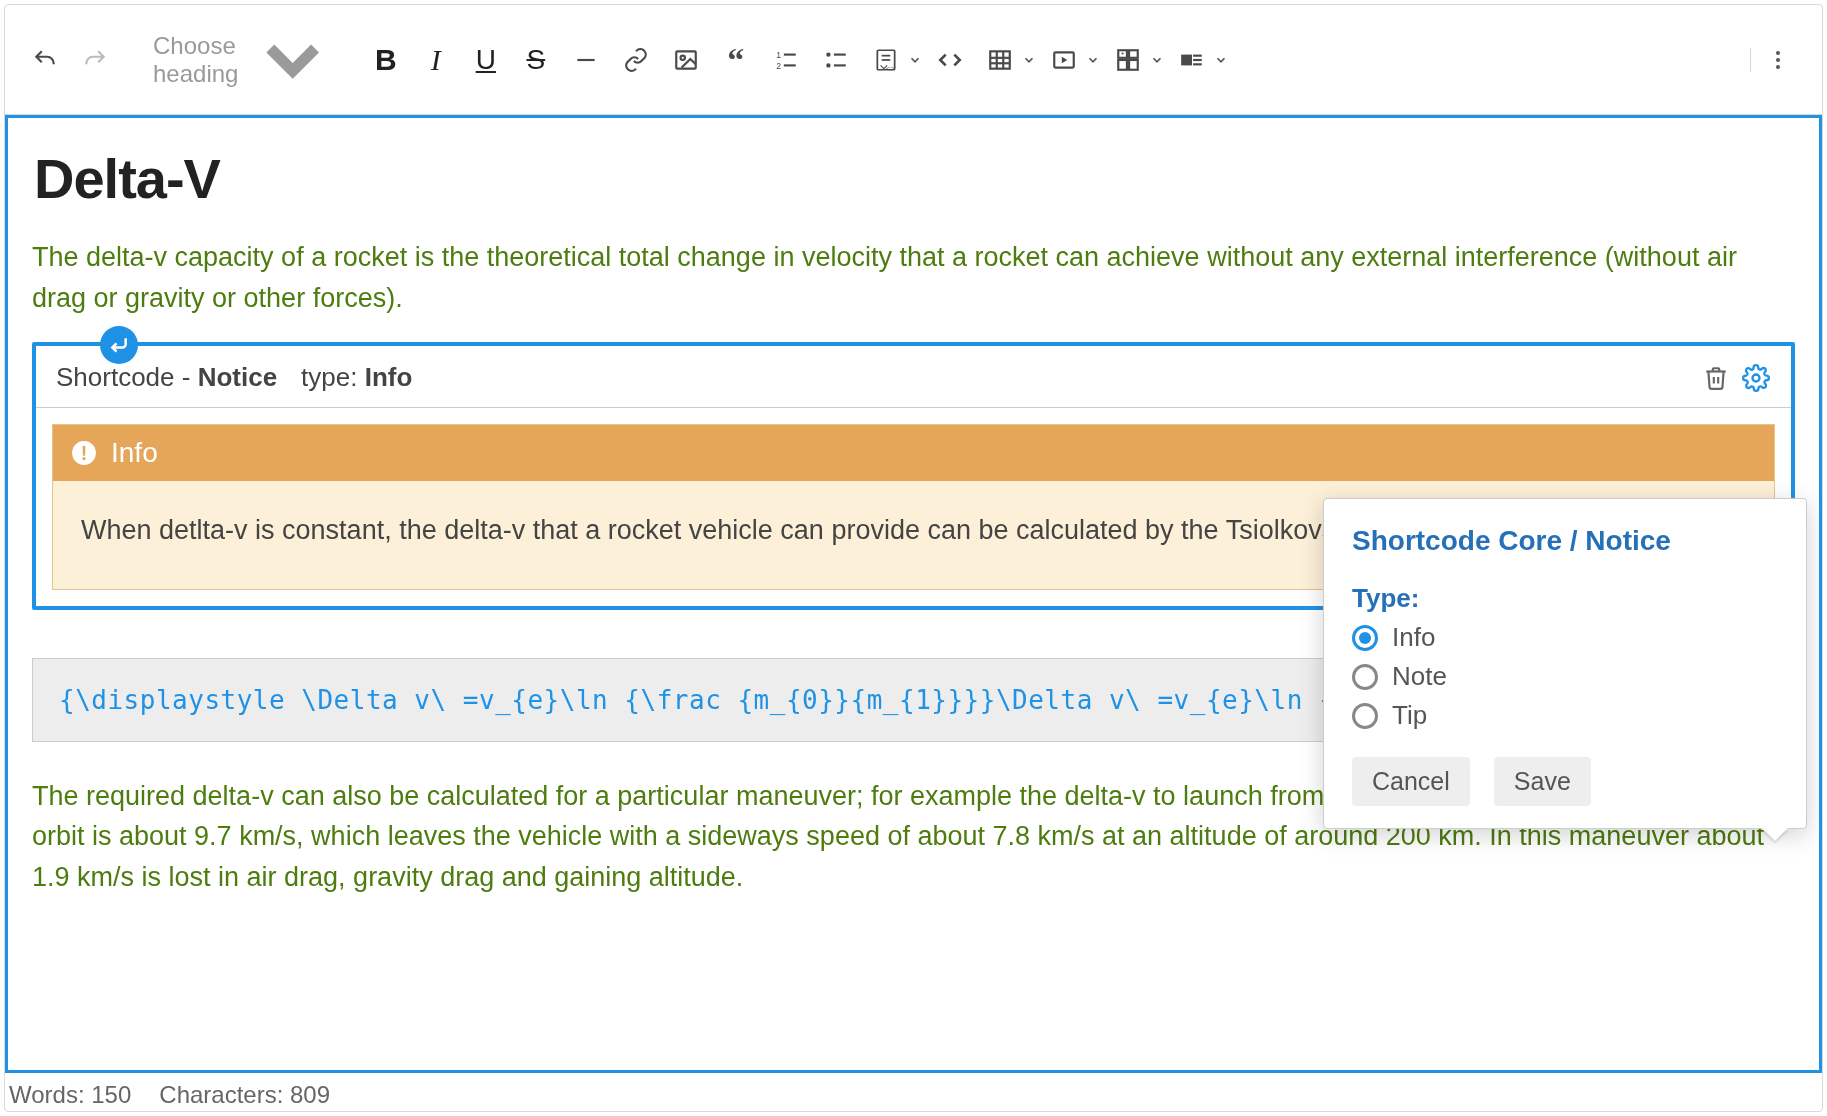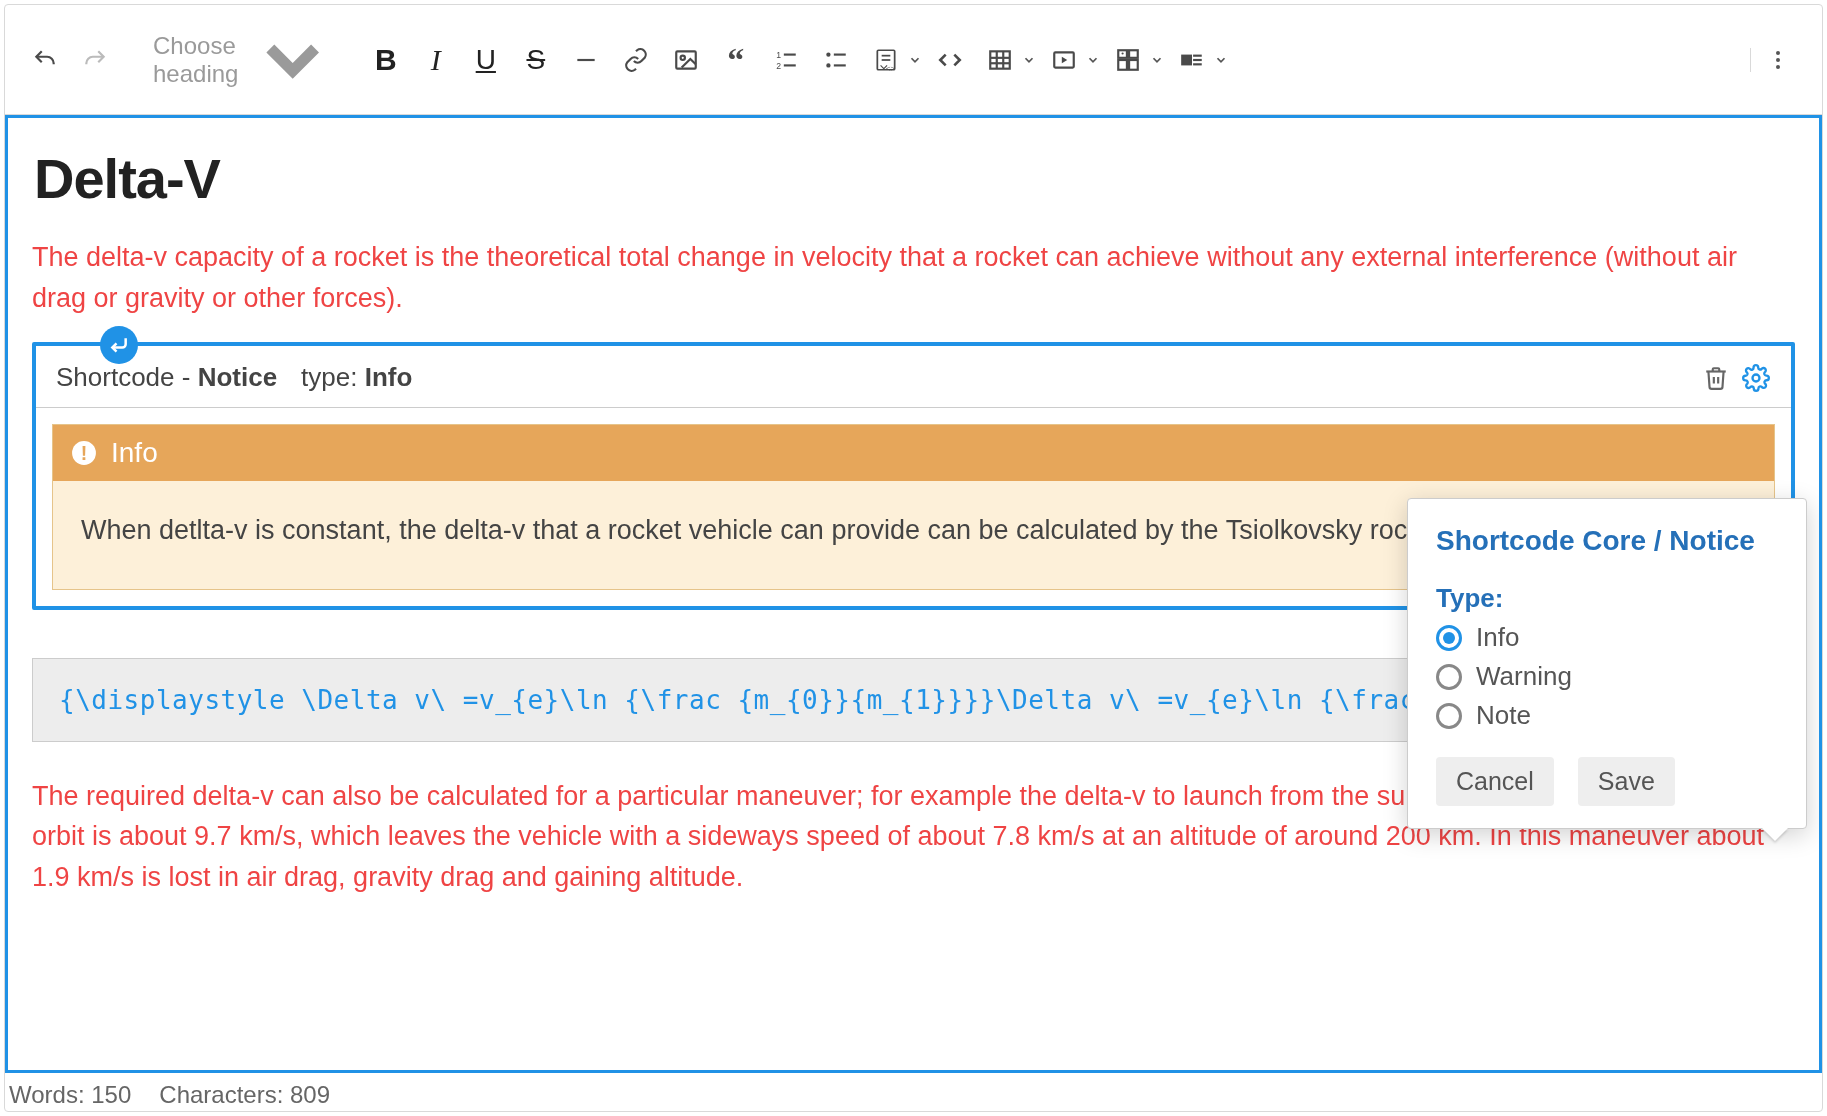--- a/index.html
+++ b/index.html
@@ -62,21 +62,21 @@
   }
   h1.title {
     font-size: 56px;
     font-weight: 700;
     color: #222;
     letter-spacing: -1px;
     margin: 4px 0 26px 2px;
   }
   p.para {
     font-size: 27px;
-    color: #ef4444;
+    color: #4d7c0f;
     line-height: 1.5;
     margin-bottom: 24px;
   }
 
   
   .shortcode-block {
     border: 4px solid #2092e6;
     border-radius: 2px;
     position: relative;
     margin-bottom: 48px;
@@ -130,21 +130,21 @@
     font-size: 27px;
     color: #444;
     line-height: 1.6;
   }
 
   
   .popover {
     position: absolute;
     right: 12px;
     top: 380px;
-    width: 400px;
+    width: 484px;
     background: #fff;
     border: 1px solid #ccc;
     border-radius: 4px;
     box-shadow: 0 6px 24px rgba(0,0,0,0.18);
     padding: 26px 28px 22px 28px;
     z-index: 10;
   }
   .popover::after {
     content: '';
     position: absolute;
@@ -436,25 +436,25 @@
     <div class="popover">
       <div class="pop-title">Shortcode Core / Notice</div>
       <div class="pop-label">Type:</div>
       <div class="radios" id="radio-list">
           <div class="radio-row">
             <div class="radio checked"></div>
             <span>Info</span>
           </div>
           <div class="radio-row">
             <div class="radio"></div>
-            <span>Warning</span>
+            <span>Note</span>
           </div>
           <div class="radio-row">
             <div class="radio"></div>
-            <span>Note</span>
+            <span>Tip</span>
           </div>
         </div>
       <div class="pop-actions">
         <button class="pop-btn">Cancel</button>
         <button class="pop-btn">Save</button>
       </div>
     </div>
 
   </div>
 

